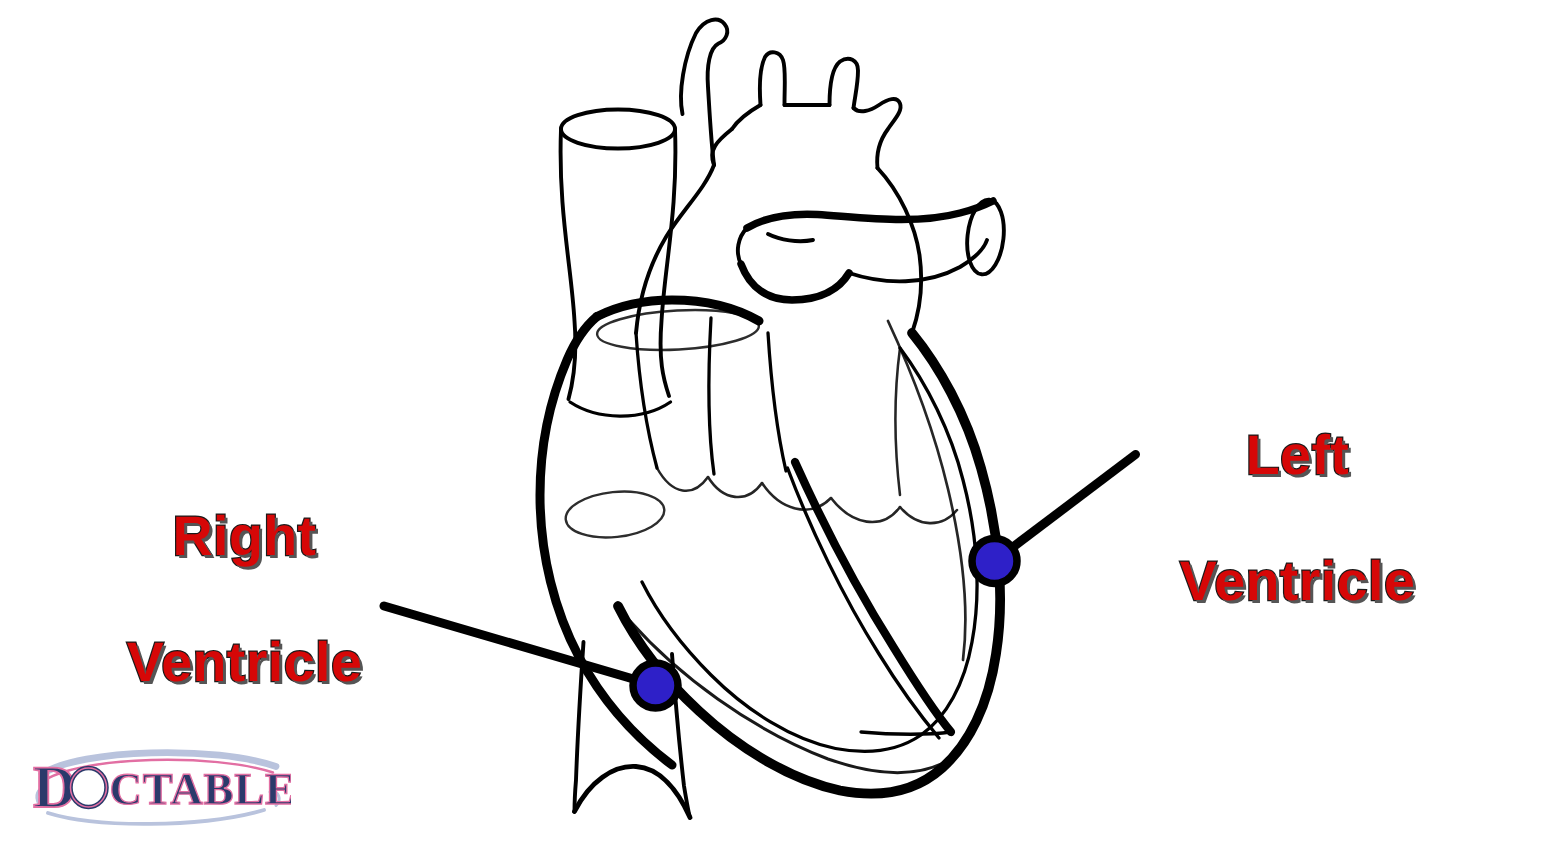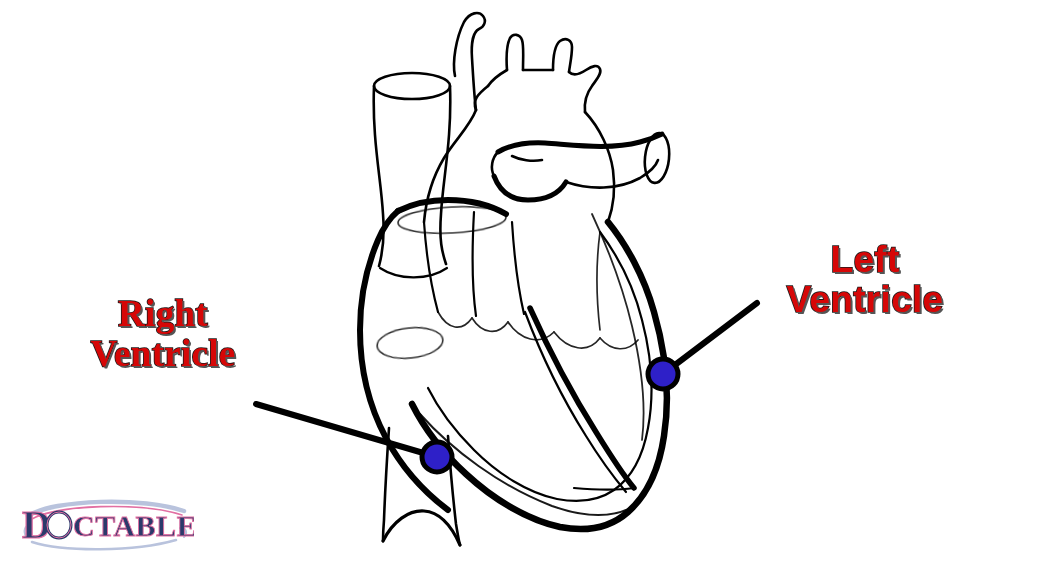--- a/index.html
+++ b/index.html
@@ -39,21 +39,21 @@
     font-weight: bold;
     font-size: 37px;
     letter-spacing: 0.3px;
     color: #d60707;
     -webkit-text-stroke: 1.6px #1a1a1a;
     paint-order: stroke fill;
     text-shadow: 2px 2px 0 #555555;
     white-space: nowrap;
     user-select: none;
   }
-  .annot .ln { display: block; }
+  .annot .ln { display: block; margin-top: 44px; }
 
   #annot-right-ventricle { left: 58px; top: 294px; width: 210px; }
   #annot-left-ventricle  { left: 760px; top: 240px; width: 210px; }
 
   
   #brand-logo {
     position: absolute;
     left: 14px;
     top: 486px;
     width: 180px;
@@ -165,21 +165,21 @@
   </svg>
 
   <svg class="layer" viewBox="0 0 1038 576">
     <line id="leader-right-ventricle" stroke="#000000" stroke-width="6" stroke-linecap="round" x1="256" y1="404" x2="437" y2="457"></line>
     <line id="leader-left-ventricle" stroke="#000000" stroke-width="6" stroke-linecap="round" x1="757" y1="303" x2="663" y2="374"></line>
 
     <circle id="marker-right-ventricle" fill="#2e20c8" stroke="#000000" stroke-width="5" cx="437" cy="457" r="15"></circle>
     <circle id="marker-left-ventricle" fill="#2e20c8" stroke="#000000" stroke-width="5" cx="663" cy="374" r="15"></circle>
   </svg>
 
-  <div class="annot" id="annot-right-ventricle" style="color: rgb(214, 7, 7); font-family: Liberation Serif, serif;">
+  <div class="annot" id="annot-right-ventricle" style="color: rgb(214, 7, 7);">
     <span class="ln">Right</span>
     <span class="ln">Ventricle</span>
   </div>
 
   <div class="annot" id="annot-left-ventricle" style="color: rgb(214, 7, 7);">
     <span class="ln">Left</span>
     <span class="ln">Ventricle</span>
   </div>
 
   <div id="brand-logo">

